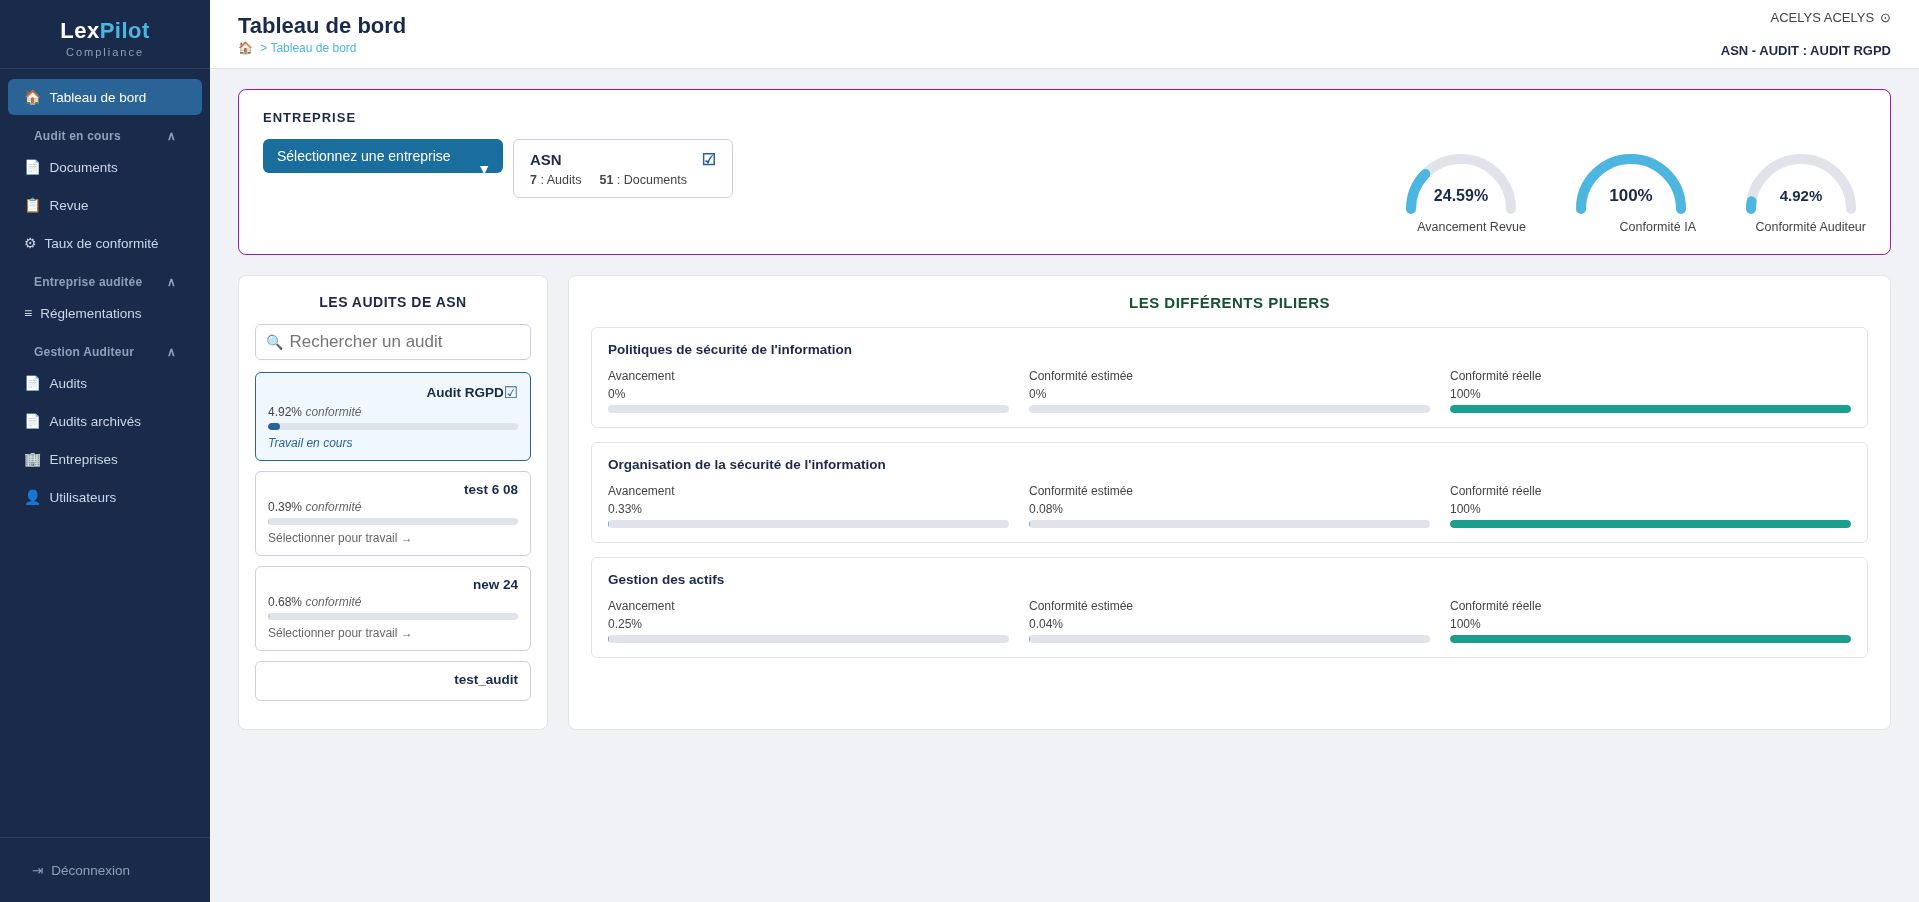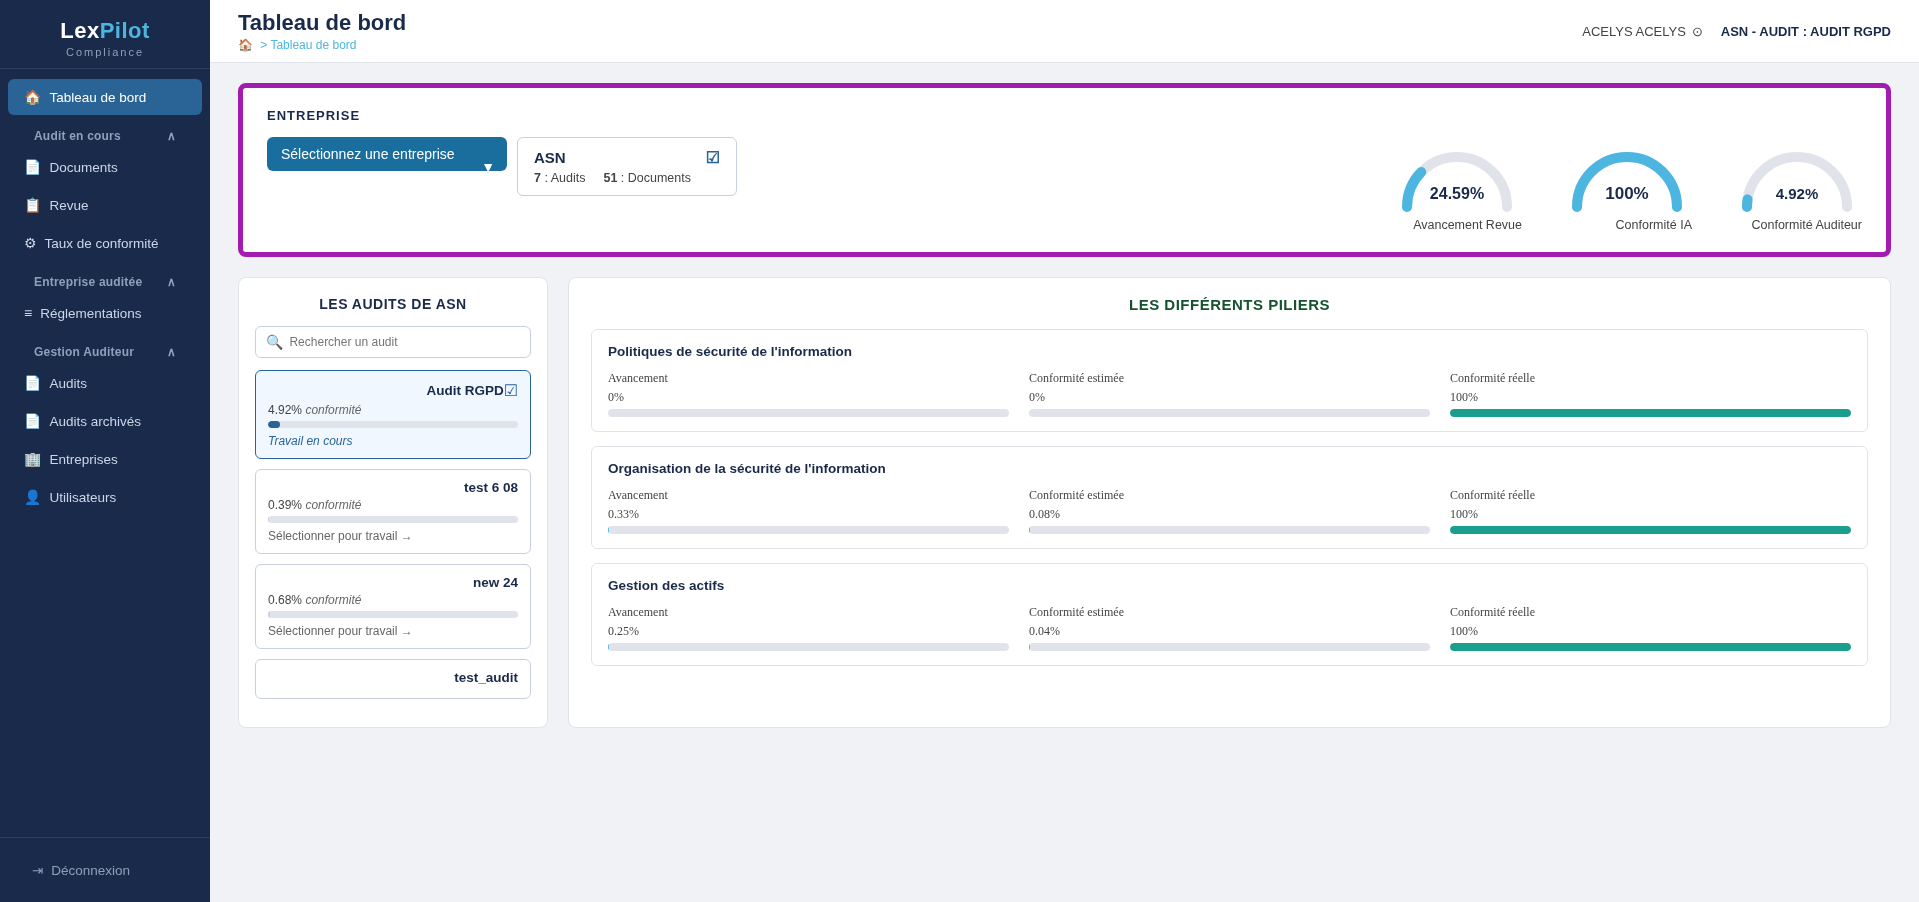--- a/index.html
+++ b/index.html
@@ -91,38 +91,39 @@
       color: #1a2a4a;
     }
     .topbar-left .breadcrumb {
       font-size: 12px;
       color: #6b7a99;
       margin-top: 2px;
     }
     .topbar-left .breadcrumb span { color: #4db6e0; margin-right: 4px; }
     .topbar-right {
       display: flex;
-      align-items: center;
+      align-items: flex-end;
       gap: 18px;
       font-size: 13px;
       color: #444;
+      flex-direction: column;
     }
     .topbar-right .user-info { display: flex; align-items: center; gap: 6px; }
     .topbar-right .audit-info { font-weight: 700; color: #1a2a4a; font-size: 13px; }
 
     
     .content { padding: 20px 28px; flex: 1; }
 
     
     .entreprise-section {
       background: #fff;
       border-radius: 8px;
       padding: 20px 24px;
       margin-bottom: 20px;
-      border: 5px solid #a21caf;
+      border: 1px solid #a21caf;
     }
     .section-title {
       font-size: 13px;
       font-weight: 700;
       color: #1a2a4a;
       letter-spacing: 1px;
       margin-bottom: 14px;
     }
     .entreprise-row {
       display: flex;
@@ -222,21 +223,21 @@
       border: 1.5px solid #c8d0e0;
       border-radius: 6px;
       padding: 7px 10px;
       margin-bottom: 12px;
       gap: 6px;
       background: #fff;
     }
     .search-box input {
       border: none;
       outline: none;
-      font-size: 12px;
+      font-size: 17px;
       color: #444;
       width: 100%;
       background: transparent;
     }
     .search-box .search-icon { color: #8ca0bc; font-size: 14px; }
 
     .audit-card {
       border: 1.5px solid #c8d0e0;
       border-radius: 6px;
       padding: 10px 12px;
@@ -298,21 +299,21 @@
     .pillar-card-title {
       font-size: 13.5px;
       font-weight: 700;
       color: #1a2a4a;
       margin-bottom: 12px;
     }
     .pillar-metrics {
       display: flex;
       gap: 20px;
     }
-    .pillar-metric { flex: 1; font-family: Liberation Serif, serif; }
+    .pillar-metric { flex: 1; }
     .pillar-metric-label { font-size: 12px; color: #444; margin-bottom: 4px; }
     .pillar-metric-value { font-size: 12px; color: #444; margin-bottom: 4px; font-weight: 500; }
     .pillar-metric-bar {
       height: 8px;
       border-radius: 4px;
       background: #e0e4ea;
       overflow: hidden;
     }
     .pillar-metric-bar-fill {
       height: 100%;

